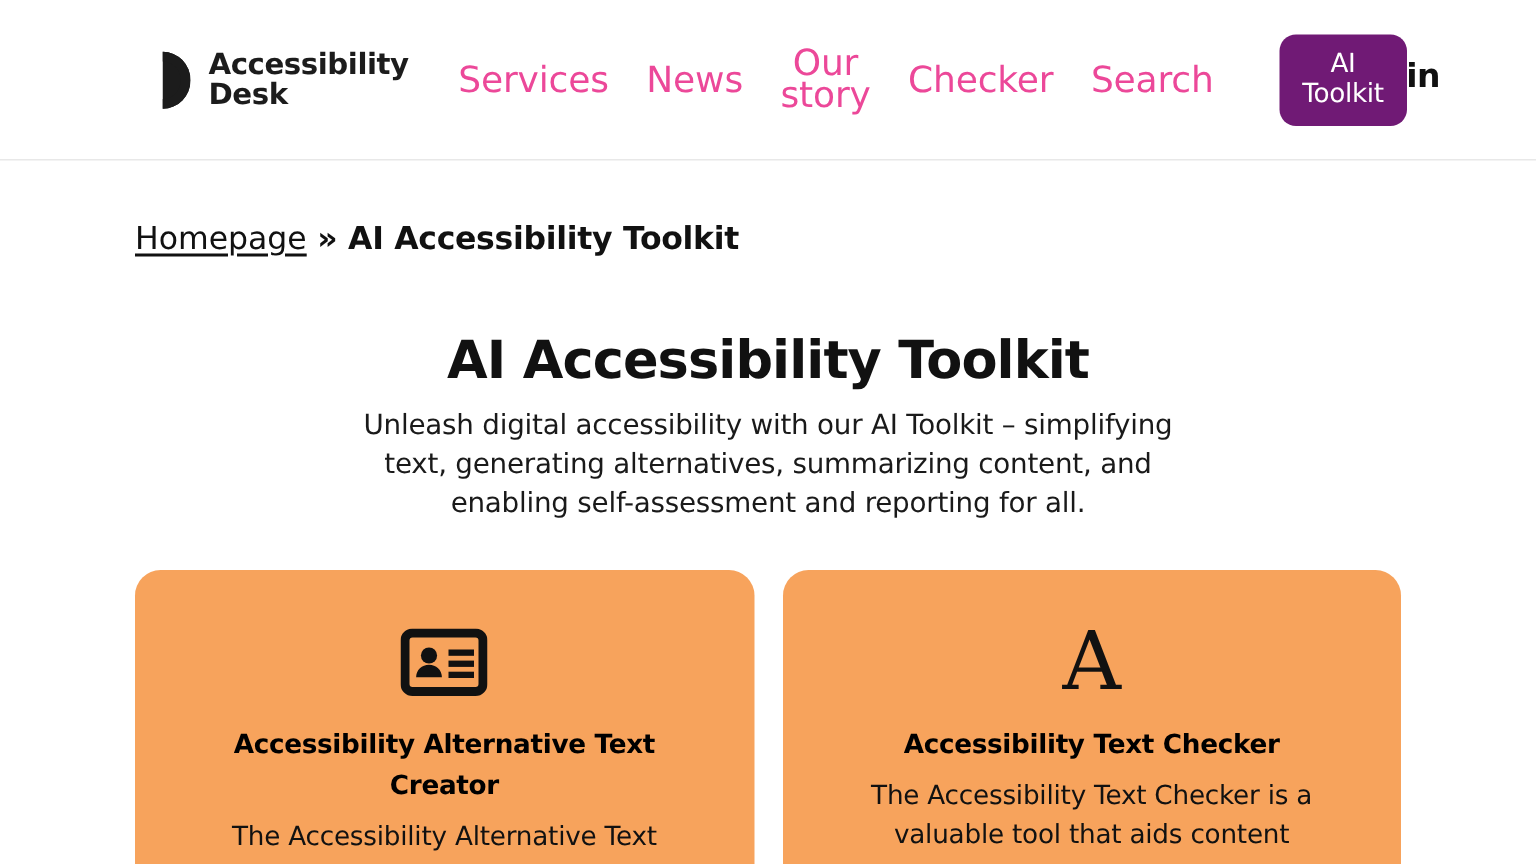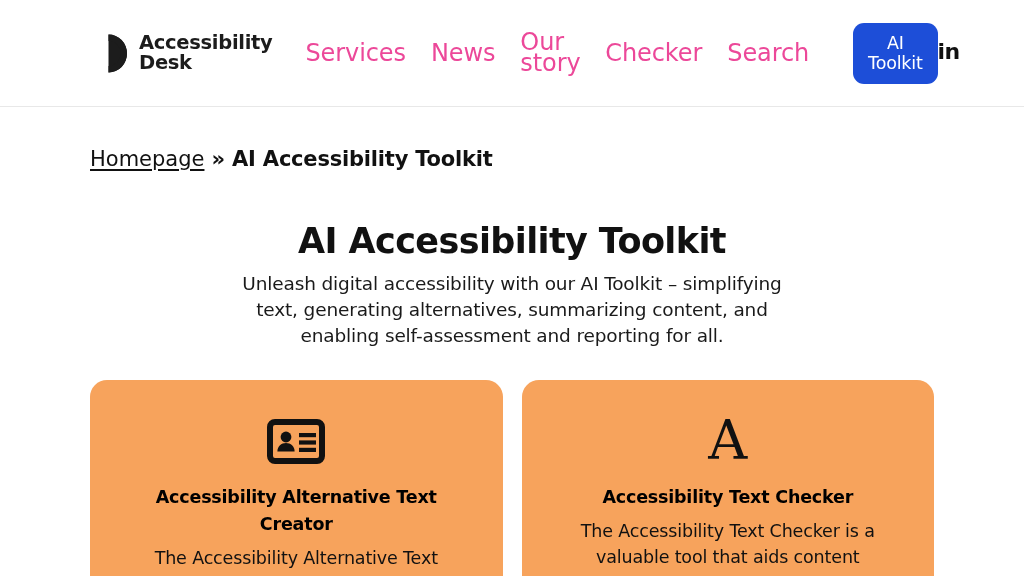--- a/index.html
+++ b/index.html
@@ -65,25 +65,25 @@
     font-size: 24px;
     color: #ec4899;
     text-decoration: none;
     white-space: pre-line;
     line-height: 21px;
     letter-spacing: -0.1px;
   }
 
   .nav-link.two-line {
     max-width: 60px;
-    text-align: left;
+    text-align: center;
   }
 
   .toolkit-btn {
-    background: #1d4ed8;
+    background: #701a75;
     color: #ffffff;
     border: none;
     border-radius: 11px;
     font-family: "DejaVu Sans", sans-serif;
     font-size: 17.5px;
     line-height: 20px;
     padding: 10px 15px 11px 15px;
     margin-left: 19px;
     text-align: center;
     white-space: pre-line;

